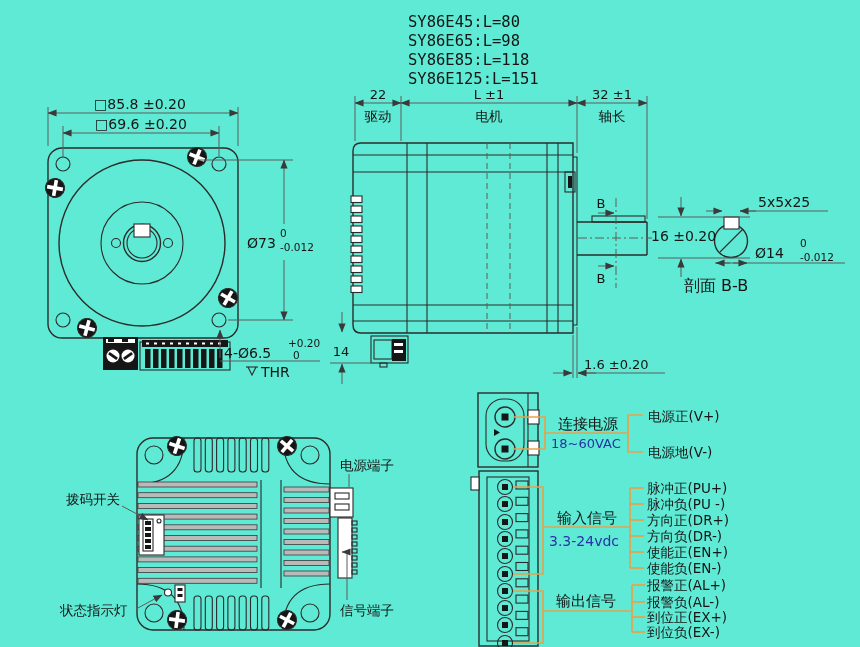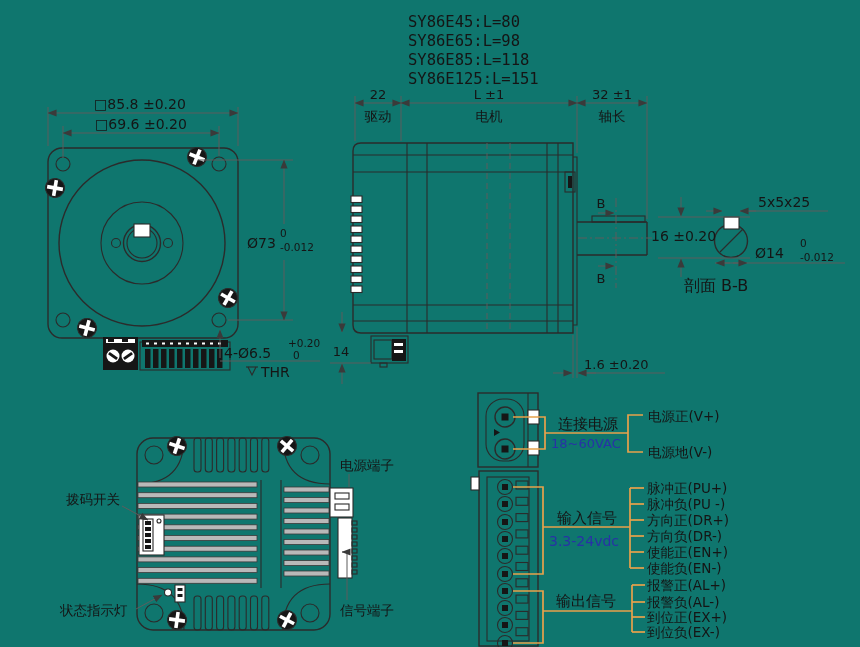--- a/index.html
+++ b/index.html
@@ -1,16 +1,16 @@
 <!DOCTYPE html>
 <html><head>
 <meta charset="utf-8">
 <style>
   html,body{margin:0;padding:0;background:#fff;}
-  #canvas{position:relative;width:860px;height:647px;background:#0f766e;overflow:hidden;
+  #canvas{position:relative;width:860px;height:647px;background:#5eead4;overflow:hidden;
           font-family:"DejaVu Sans","Liberation Sans",sans-serif;}
   svg{position:absolute;left:0;top:0;}
   svg text{fill:#151515;font-family:"DejaVu Sans","Liberation Sans",sans-serif;}
   .o{stroke:#2b2b2b;stroke-width:1.4;fill:none}
   .o2{stroke:#2b2b2b;stroke-width:1.1;fill:none}
   .d{stroke:#5d5d5d;stroke-width:1;fill:none}
   .dd{stroke:#5d5d5d;stroke-width:1;fill:none;stroke-dasharray:6 4}
   .cl{stroke:#5d5d5d;stroke-width:1;fill:none;stroke-dasharray:9 3 2 3}
   .dk{fill:#161616;stroke:none}
   .w{fill:#ffffff}

